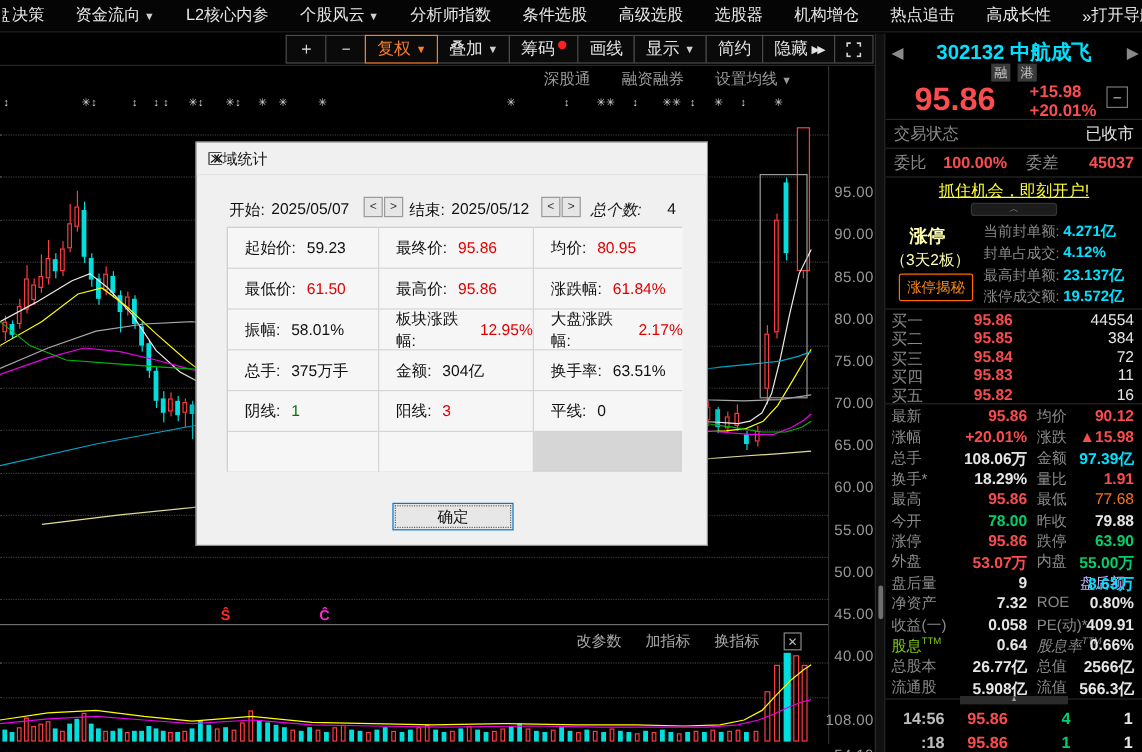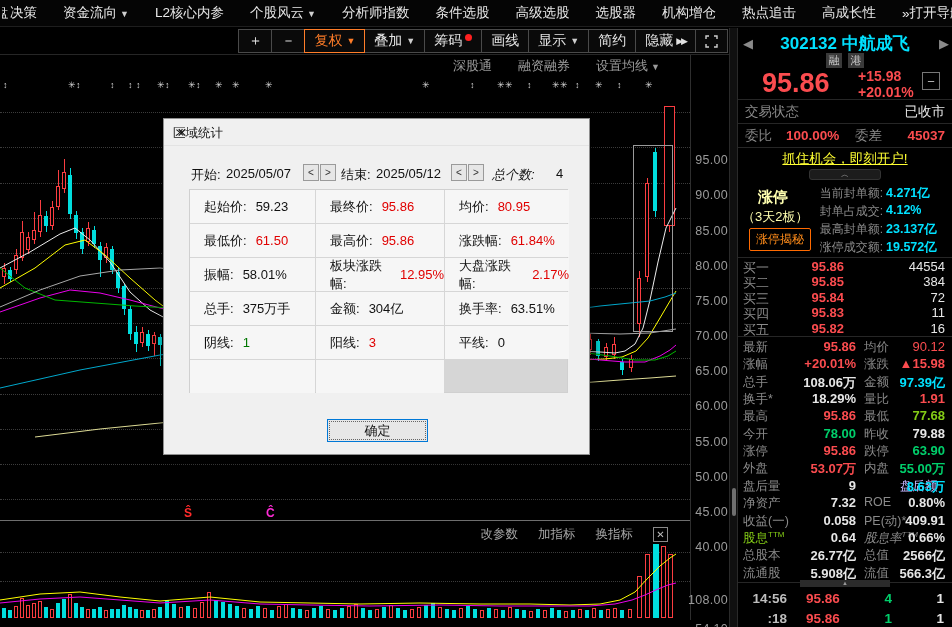--- a/index.html
+++ b/index.html
@@ -468,37 +468,37 @@
       <span style="position: absolute; right: 7px; top: 261.8px; color: rgb(230, 230, 230); font-size: 13px;">72</span>
       <span style="position: absolute; left: 5px; top: 277.2px; color: rgb(138, 138, 138); font-size: 13px;">买四</span>
       <span style="position: absolute; left: 58px; top: 277.2px; width: 48px; text-align: right; color: rgb(251, 76, 79); font-size: 13px; font-weight: bold;">95.83</span>
       <span style="position: absolute; right: 7px; top: 277.2px; color: rgb(230, 230, 230); font-size: 13px;">11</span>
       <span style="position: absolute; left: 5px; top: 292.6px; color: rgb(138, 138, 138); font-size: 13px;">买五</span>
       <span style="position: absolute; left: 58px; top: 292.6px; width: 48px; text-align: right; color: rgb(251, 76, 79); font-size: 13px; font-weight: bold;">95.82</span>
       <span style="position: absolute; right: 7px; top: 292.6px; color: rgb(230, 230, 230); font-size: 13px;">16</span>
       <span style="position: absolute; left: 5px; top: 311px; color: rgb(138, 138, 138); font-size: 12.5px;">最新</span>
       <span style="position: absolute; top: 311px; color: rgb(251, 76, 79); font-size: 13px; font-weight: bold; right: auto; left: 52px; width: 66px; text-align: right;">95.86</span>
       <span style="position: absolute; left: 126px; top: 311px; color: rgb(138, 138, 138); font-size: 12.5px;">均价</span>
-      <span style="position: absolute; right: 7px; top: 311px; color: rgb(251, 76, 79); font-size: 13px; font-weight: normal;">90.12</span>
+      <span style="position: absolute; right: 7px; top: 311px; color: rgb(251, 76, 79); font-size: 13px; font-weight: bold;">90.12</span>
       <span style="position: absolute; left: 5px; top: 328.35px; color: rgb(138, 138, 138); font-size: 12.5px;">涨幅</span>
       <span style="position: absolute; top: 328.35px; color: rgb(251, 76, 79); font-size: 13px; font-weight: bold; right: auto; left: 52px; width: 66px; text-align: right;">+20.01%</span>
       <span style="position: absolute; left: 126px; top: 328.35px; color: rgb(138, 138, 138); font-size: 12.5px;">涨跌</span>
       <span style="position: absolute; right: 7px; top: 328.35px; color: rgb(251, 76, 79); font-size: 13px; font-weight: bold;">▲15.98</span>
       <span style="position: absolute; left: 5px; top: 345.7px; color: rgb(138, 138, 138); font-size: 12.5px;">总手</span>
       <span style="position: absolute; top: 345.7px; color: rgb(230, 230, 230); font-size: 13px; font-weight: bold; right: auto; left: 52px; width: 66px; text-align: right;">108.06万</span>
       <span style="position: absolute; left: 126px; top: 345.7px; color: rgb(138, 138, 138); font-size: 12.5px;">金额</span>
       <span style="position: absolute; right: 7px; top: 345.7px; color: rgb(0, 225, 255); font-size: 13px; font-weight: bold;">97.39亿</span>
       <span style="position: absolute; left: 5px; top: 363.05px; color: rgb(138, 138, 138); font-size: 12.5px;">换手*</span>
       <span style="position: absolute; top: 363.05px; color: rgb(230, 230, 230); font-size: 13px; font-weight: bold; right: auto; left: 52px; width: 66px; text-align: right;">18.29%</span>
       <span style="position: absolute; left: 126px; top: 363.05px; color: rgb(138, 138, 138); font-size: 12.5px;">量比</span>
       <span style="position: absolute; right: 7px; top: 363.05px; color: rgb(251, 76, 79); font-size: 13px; font-weight: bold;">1.91</span>
       <span style="position: absolute; left: 5px; top: 380.4px; color: rgb(138, 138, 138); font-size: 12.5px;">最高</span>
       <span style="position: absolute; top: 380.4px; color: rgb(251, 76, 79); font-size: 13px; font-weight: bold; right: auto; left: 52px; width: 66px; text-align: right;">95.86</span>
       <span style="position: absolute; left: 126px; top: 380.4px; color: rgb(138, 138, 138); font-size: 12.5px;">最低</span>
-      <span style="position: absolute; right: 7px; top: 380.4px; color: #84cc16; font-size: 13px; font-weight: bold;">77.68</span>
+      <span style="position: absolute; right: 7px; top: 380.4px; color: #f97316; font-size: 13px; font-weight: normal;">77.68</span>
       <span style="position: absolute; left: 5px; top: 397.75px; color: rgb(138, 138, 138); font-size: 12.5px;">今开</span>
       <span style="position: absolute; top: 397.75px; color: rgb(0, 207, 107); font-size: 13px; font-weight: bold; right: auto; left: 52px; width: 66px; text-align: right;">78.00</span>
       <span style="position: absolute; left: 126px; top: 397.75px; color: rgb(138, 138, 138); font-size: 12.5px;">昨收</span>
       <span style="position: absolute; right: 7px; top: 397.75px; color: rgb(230, 230, 230); font-size: 13px; font-weight: bold;">79.88</span>
       <span style="position: absolute; left: 5px; top: 415.1px; color: rgb(138, 138, 138); font-size: 12.5px;">涨停</span>
       <span style="position: absolute; top: 415.1px; color: rgb(251, 76, 79); font-size: 13px; font-weight: bold; right: auto; left: 52px; width: 66px; text-align: right;">95.86</span>
       <span style="position: absolute; left: 126px; top: 415.1px; color: rgb(138, 138, 138); font-size: 12.5px;">跌停</span>
       <span style="position: absolute; right: 7px; top: 415.1px; color: rgb(0, 207, 107); font-size: 13px; font-weight: bold;">63.90</span>
       <span style="position: absolute; left: 5px; top: 432.45px; color: rgb(138, 138, 138); font-size: 12.5px;">外盘</span>
       <span style="position: absolute; top: 432.45px; color: rgb(251, 76, 79); font-size: 13px; font-weight: bold; right: auto; left: 52px; width: 66px; text-align: right;">53.07万</span>

